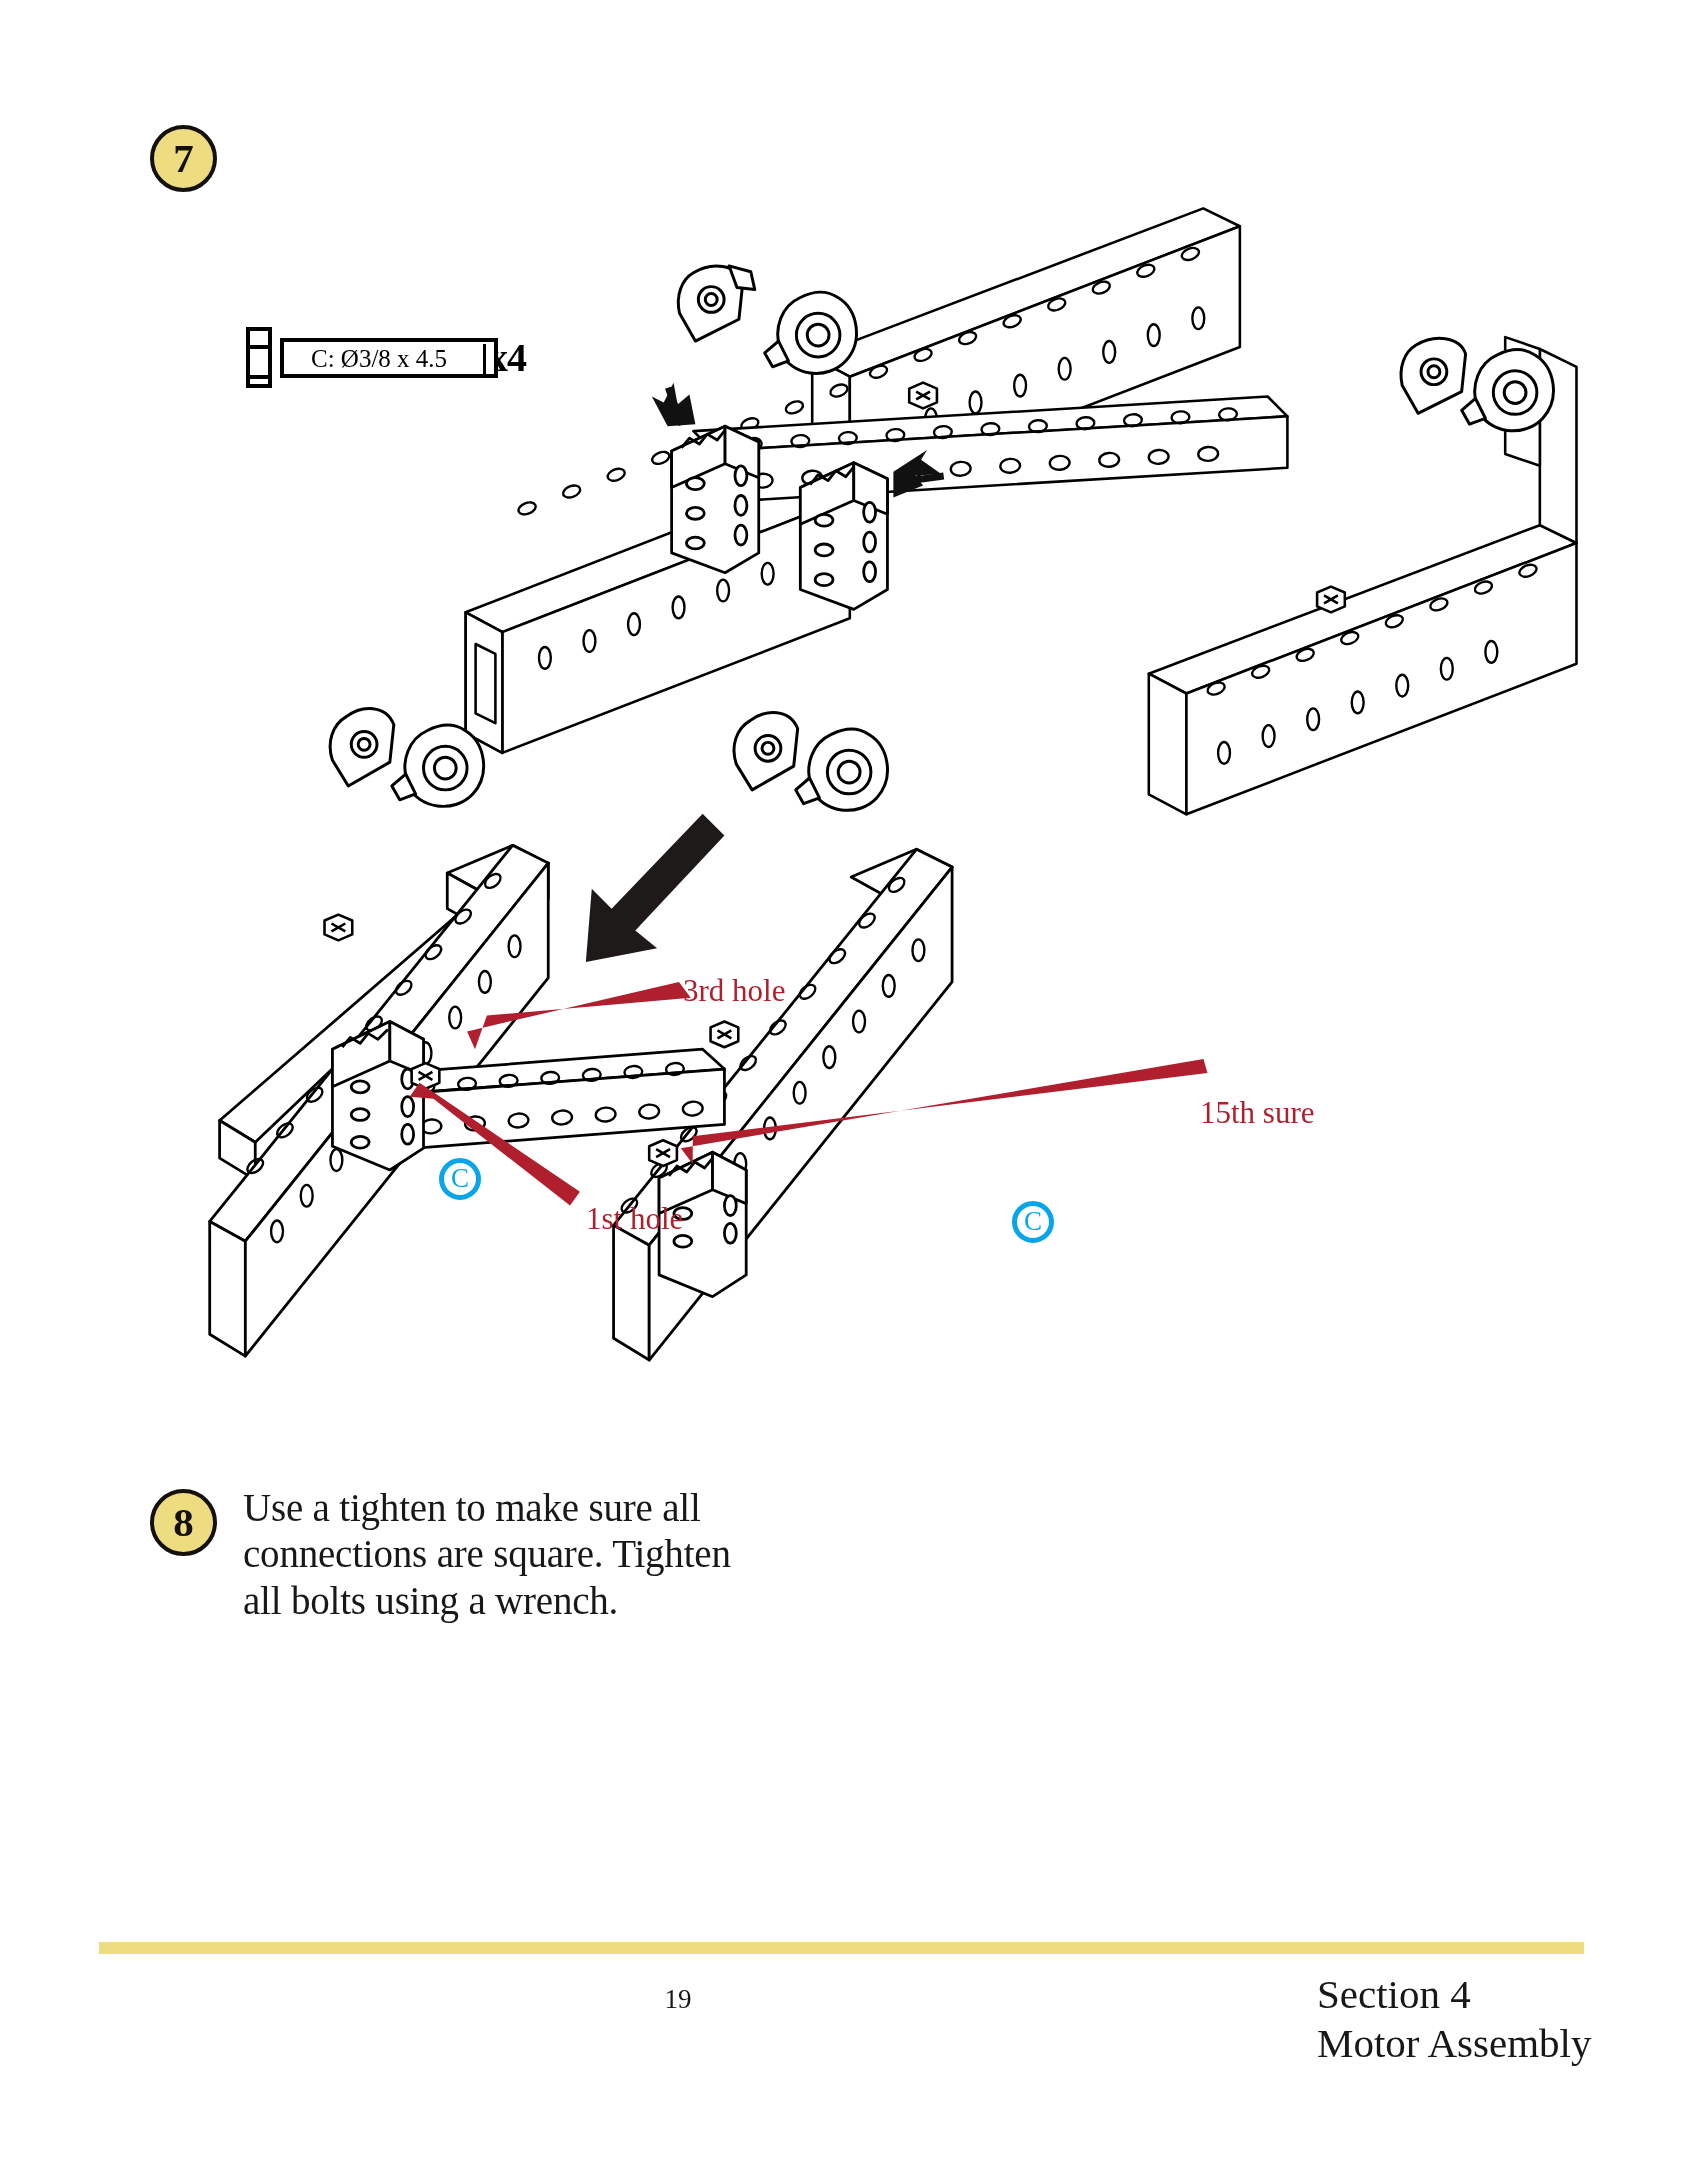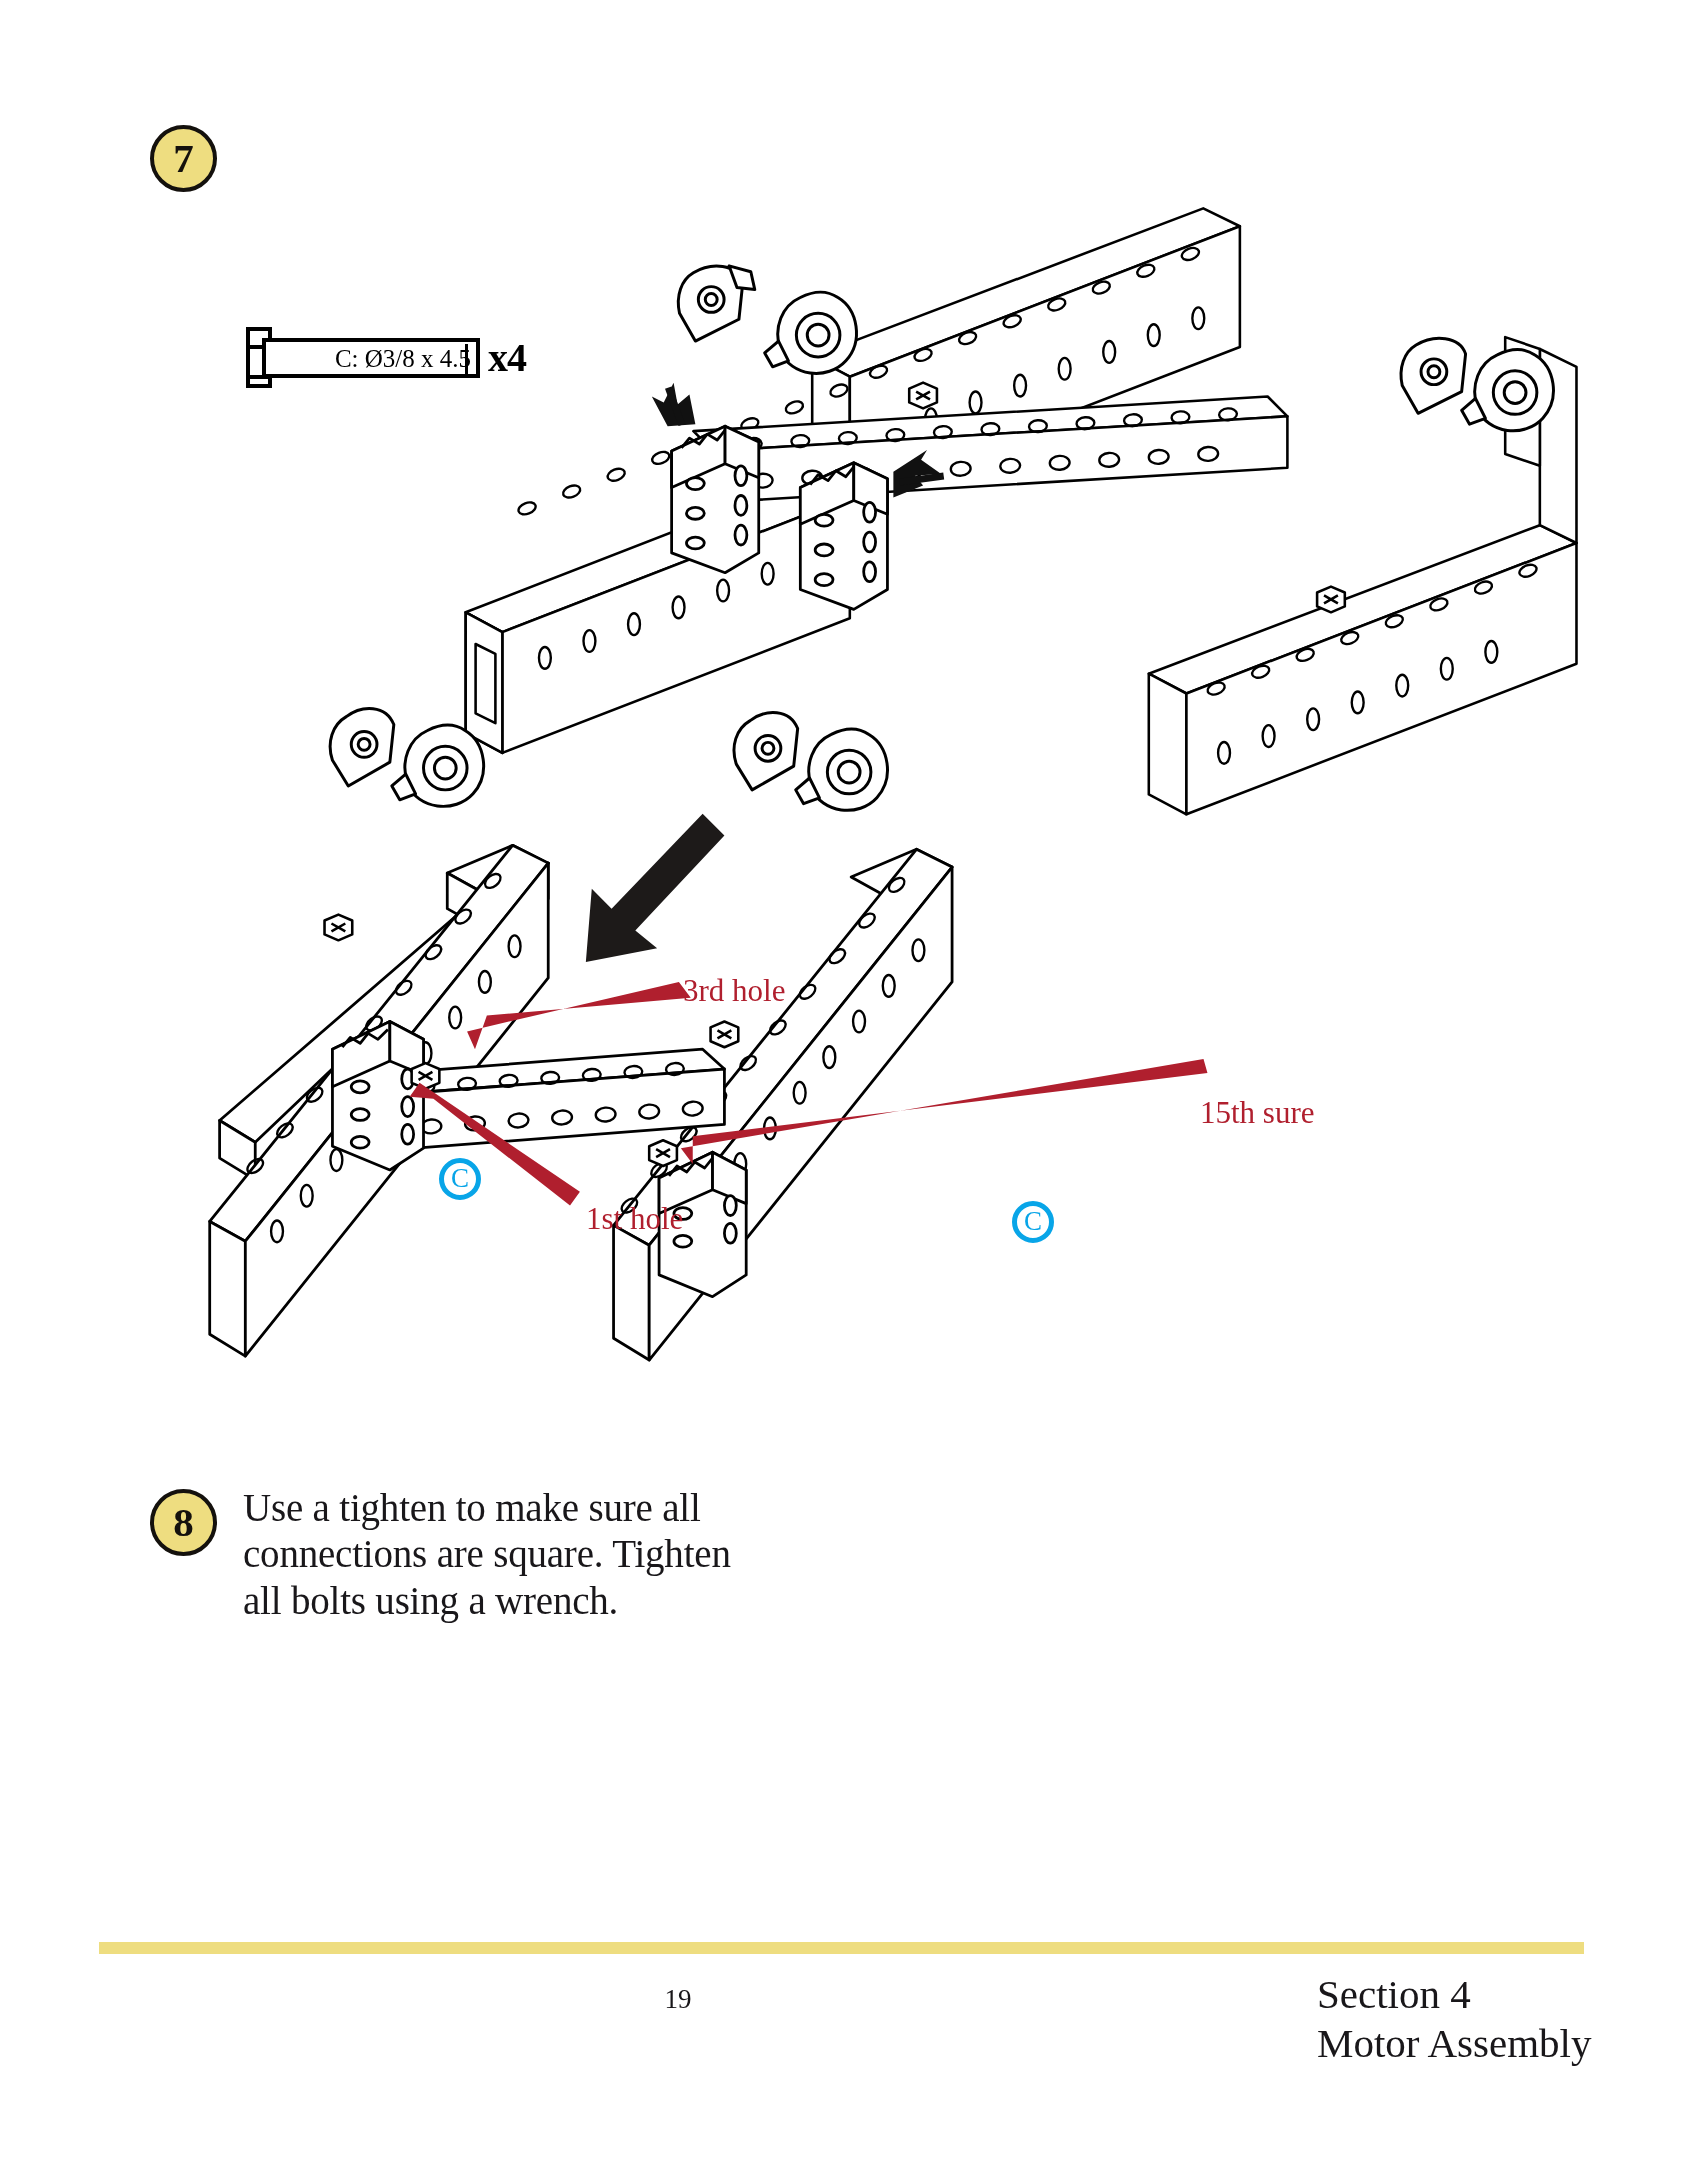--- a/index.html
+++ b/index.html
@@ -85,28 +85,29 @@
     position: absolute;
     left: -4px;
     width: 26px;
     height: 0;
     border-top: 4px solid #000;
   }
   .bolt-head::before { top: 14px; }
   .bolt-head::after  { top: 44px; }
   .bolt-shank {
     position: absolute;
-    left: 16px; top: 11px;
+    left: 34px; top: 11px;
     width: 218px; height: 40px;
     border: 4px solid #000;
     box-sizing: border-box;
     background: #fff;
     display: flex;
     align-items: center;
-    justify-content: flex-end;
+    justify-content: flex-start;
+    padding-left: 32px;
   }
   .bolt-shank::after {
     content: "";
     position: absolute;
     right: 8px; top: 2px;
     width: 0; height: 34px;
     border-left: 3px solid #000;
   }
   .bolt-label {
     font-size: 25px;

